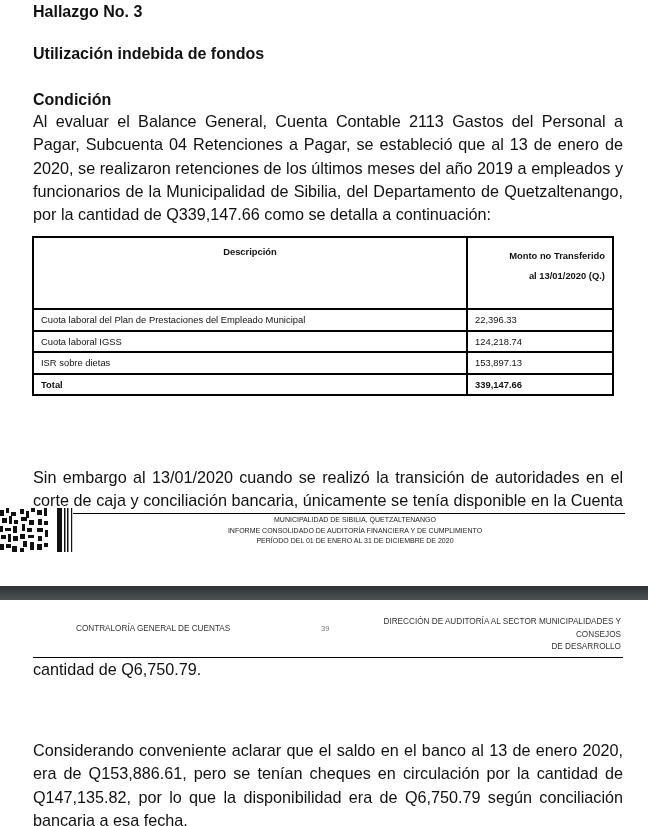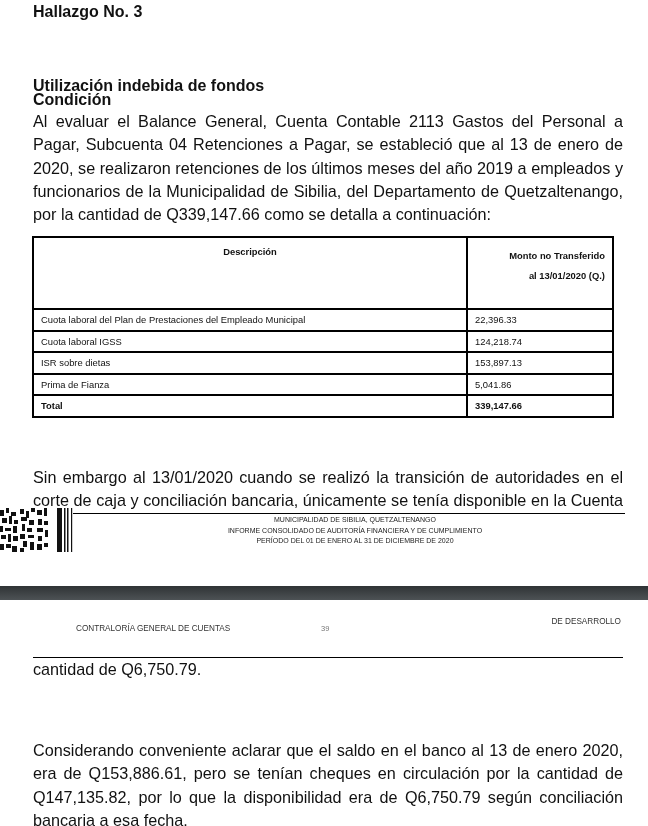--- a/index.html
+++ b/index.html
@@ -22,21 +22,21 @@
   .gap { left:0; top:586px; width:648px; height:14px; background:linear-gradient(#2f3335,#4d5255); }
   .hdr-left { left:33px; top:624px; font-size:8.2px; color:#333;padding-left:43px; }
   .hdr-page { left:321px; top:624px; font-size:7.5px; color:#777; }
   .hdr-right { left:338px; top:616px; width:283px; text-align:right; font-size:8.2px; line-height:12.5px; color:#333; }
   .hdrline { left:33px; top:657px; width:590px; border-top:1px solid #000; }
 </style>
 </head>
 <body>
 
 <div class="abs h" style="left:33px; top:3px;">Hallazgo No. 3</div>
-<div class="abs h" style="left:33px; top:45px;margin-top:32px;">Utilización indebida de fondos</div>
+<div class="abs h" style="left:33px; top:45px;">Utilización indebida de fondos</div>
 <div class="abs h" style="left:33px; top:91px;">Condición</div>
 
 <div class="abs" style="left:33px; top:110px;">
   <div class="para justify-last" style="position:relative;left:0">Al evaluar el Balance General, Cuenta Contable 2113 Gastos del Personal a</div>
   <div class="para justify-last" style="position:relative;left:0">Pagar, Subcuenta 04 Retenciones a Pagar, se estableció que al 13 de enero de</div>
   <div class="para justify-last" style="position:relative;left:0">2020, se realizaron retenciones de los últimos meses del año 2019 a empleados y</div>
   <div class="para justify-last" style="position:relative;left:0">funcionarios de la Municipalidad de Sibilia, del Departamento de Quetzaltenango,</div>
   <div class="para" style="position:relative;left:0">por la cantidad de Q339,147.66 como se detalla a continuación:</div>
 </div>
 
@@ -55,24 +55,20 @@
       <td>Cuota laboral del Plan de Prestaciones del Empleado Municipal</td>
       <td class="num">22,396.33</td>
     </tr>
     <tr>
       <td>Cuota laboral IGSS</td>
       <td class="num">124,218.74</td>
     </tr>
     <tr>
       <td>ISR sobre dietas</td>
       <td class="num">153,897.13</td>
-    </tr>
-    <tr>
-      <td>Prima de Fianza</td>
-      <td class="num">5,041.86</td>
     </tr>
     <tr class="total">
       <td>Total</td>
       <td class="num">339,147.66</td>
     </tr>
   </tbody>
 </table>
 
 <div class="abs" style="left:33px; top:466px;">
   <div class="para justify-last" style="position:relative;left:0">Sin embargo al 13/01/2020 cuando se realizó la transición de autoridades en el</div>
@@ -128,20 +124,21 @@
   <div>MUNICIPALIDAD DE SIBILIA, QUETZALTENANGO</div>
   <div>INFORME CONSOLIDADO DE AUDITORÍA FINANCIERA Y DE CUMPLIMIENTO</div>
   <div>PERÍODO DEL 01 DE ENERO AL 31 DE DICIEMBRE DE 2020</div>
 </div>
 
 <div class="abs gap"></div>
 
 <div class="abs hdr-left">CONTRALORÍA GENERAL DE CUENTAS</div>
 <div class="abs hdr-page">39</div>
 <div class="abs hdr-right">
+  <div>DIRECCIÓN DE AUDITORÍA AL SECTOR MUNICIPALIDADES Y CONSEJOS</div>
   <div>DE DESARROLLO</div>
 </div>
 <div class="abs hdrline"></div>
 
 <div class="abs" style="left:33px; top:658px;">
   <div class="para" style="position:relative;left:0">cantidad de Q6,750.79.</div>
 </div>
 
 <div class="abs" style="left:33px; top:739px;">
   <div class="para justify-last" style="position:relative;left:0">Considerando conveniente aclarar que el saldo en el banco al 13 de enero 2020,</div>

